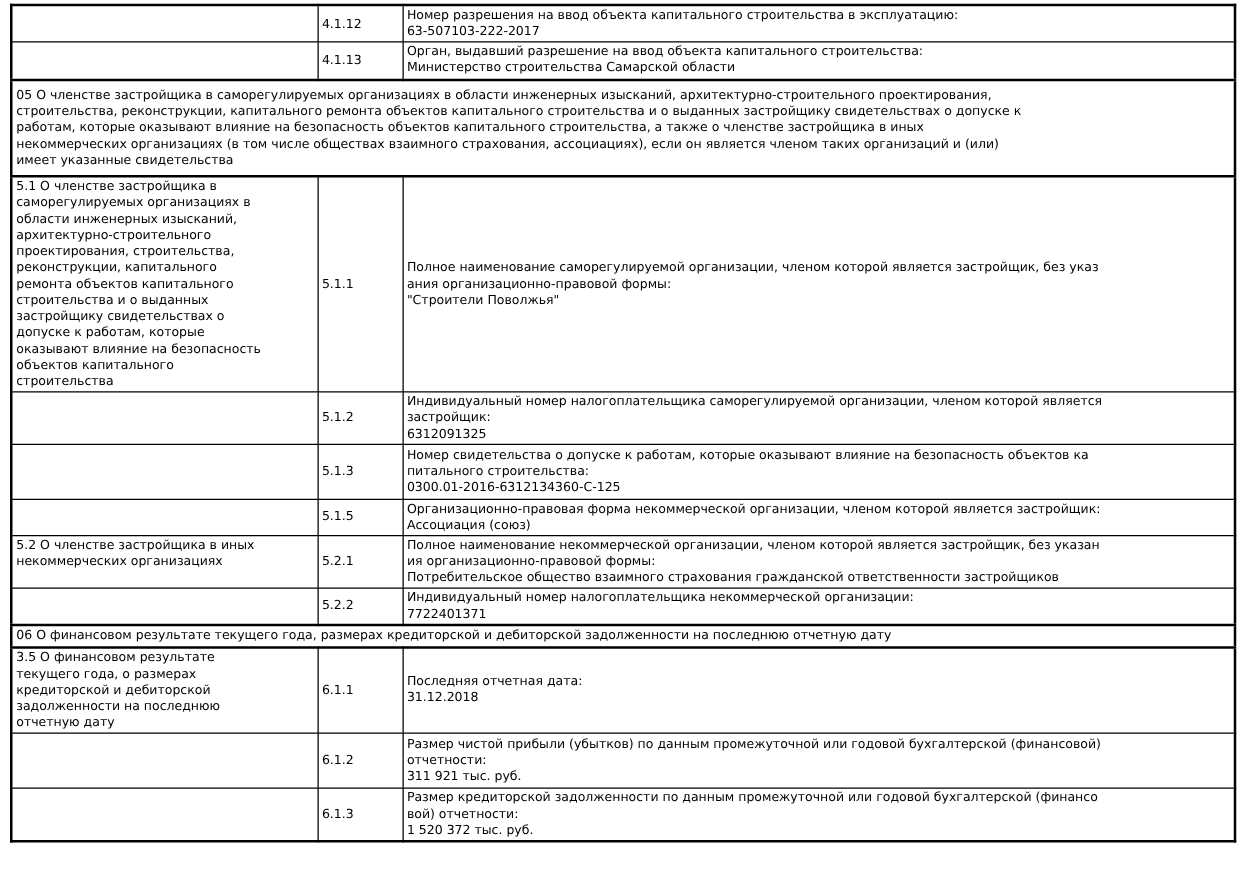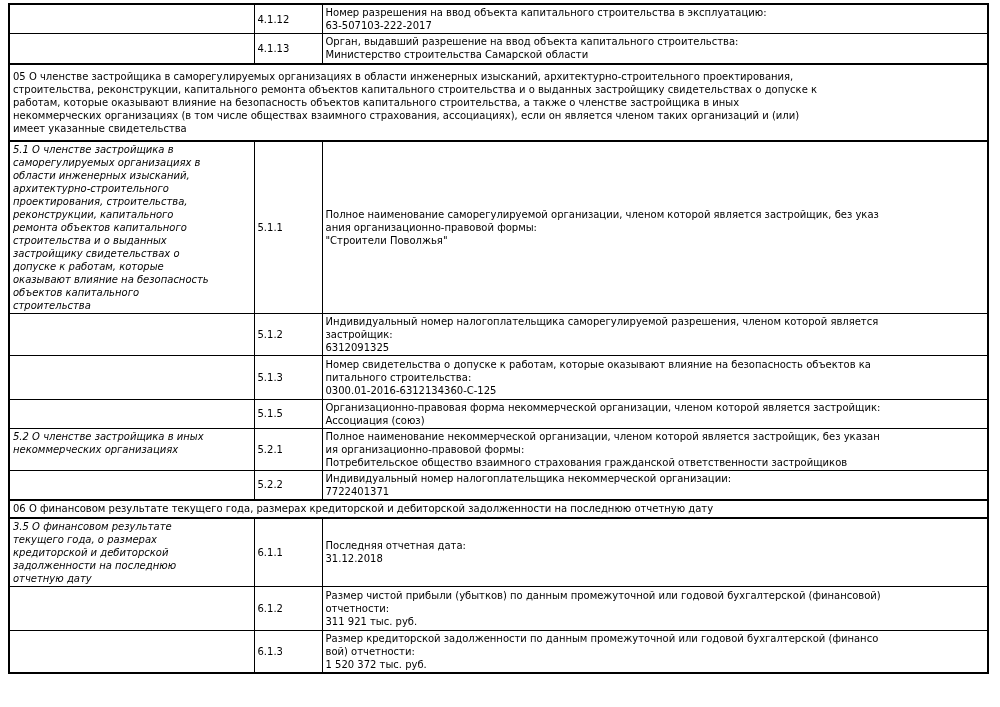--- a/index.html
+++ b/index.html
@@ -35,21 +35,20 @@
     border:1px solid var(--border);
     padding:1px 3px;
     font-size:10px;
     line-height:13px;
     overflow:hidden;
     word-wrap:break-word;
   }
   td.left-cell{
     vertical-align:top;
     white-space:pre-line;
-    font-style:italic;
   }
   td.num-cell{
     vertical-align:middle;
   }
   td.content-cell{
     vertical-align:middle;
   }
   td.section-cell{
     vertical-align:middle;
     white-space:pre-line;
@@ -116,21 +115,21 @@
           <td class="content-cell">
             <div class="field-label">Полное наименование саморегулируемой организации, членом которой является застройщик, без указ
 ания организационно-правовой формы:</div>
             <div class="field-value">"Строители Поволжья"</div>
           </td>
         </tr>
         <tr style="height: 42px;">
           <td class="left-cell"></td>
           <td class="num-cell">5.1.2</td>
           <td class="content-cell">
-            <div class="field-label">Индивидуальный номер налогоплательщика саморегулируемой разрешения, членом которой является
+            <div class="field-label">Индивидуальный номер налогоплательщика саморегулируемой организации, членом которой является
 застройщик:</div>
             <div class="field-value">6312091325</div>
           </td>
         </tr>
         <tr style="height: 44px;">
           <td class="left-cell"></td>
           <td class="num-cell">5.1.3</td>
           <td class="content-cell">
             <div class="field-label">Номер свидетельства о допуске к работам, которые оказывают влияние на безопасность объектов ка
 питального строительства:</div>

